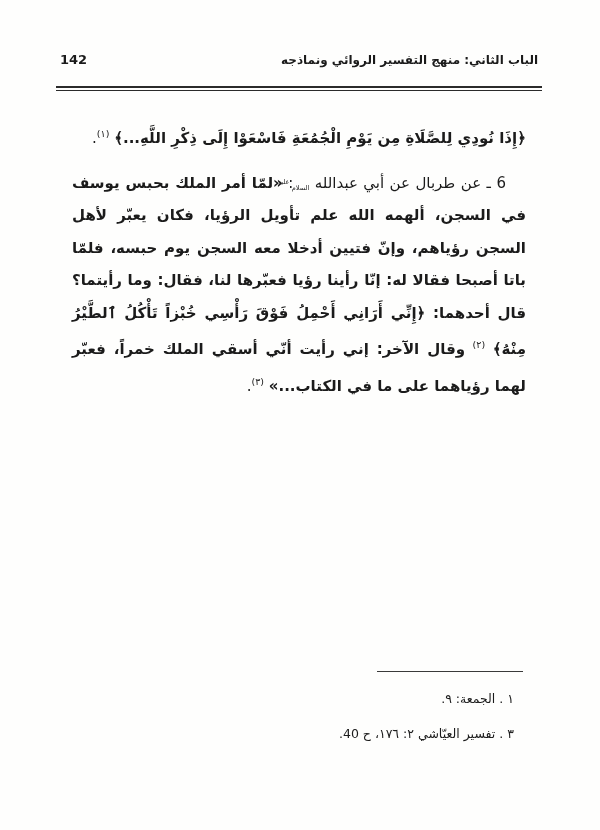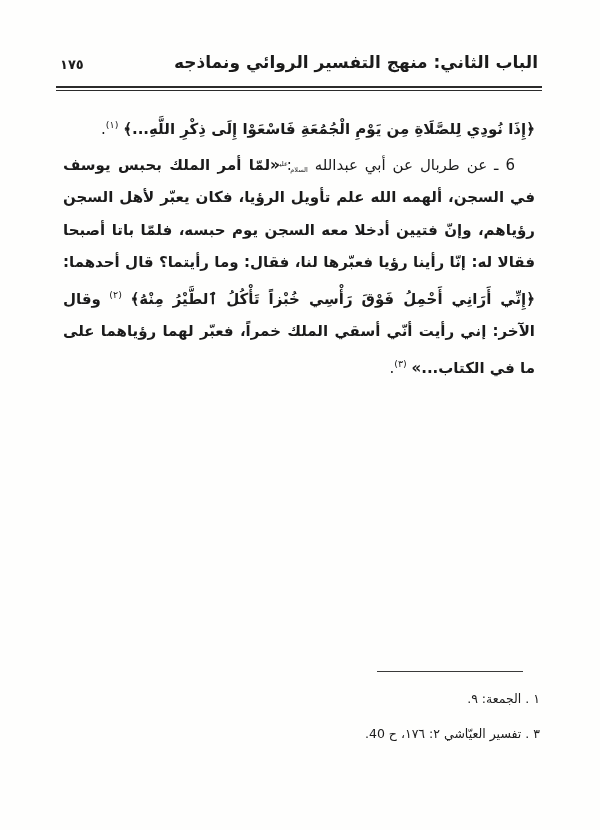--- a/index.html
+++ b/index.html
@@ -22,21 +22,21 @@
     position: absolute;
     top: 52px;
     right: 62px;
     left: 60px;
     display: flex;
     justify-content: space-between;
     align-items: flex-end;
   }
   .header-title {
     font-weight: 700;
-    font-size: 17px;
+    font-size: 12px;
     letter-spacing: 0;
     white-space: nowrap;
   }
   .page-number {
     font-weight: 700;
     font-size: 13px;
   }
   .header-rule {
     position: absolute;
     top: 86px;
@@ -49,21 +49,21 @@
   
   .body-text {
     position: absolute;
     top: 106px;
     right: 62px;
     left: 60px;
     font-size: 15px;
     line-height: 32.5px;
     text-align: justify;
   }
-  .body-text p { margin: 3px; }
+  .body-text p { margin: 12px; }
   .indent { text-indent: 20px; }
   .bold { font-weight: 700; }
   .fn-ref {
     font-size: 9.5px;
     font-weight: 400;
     vertical-align: 6px;
     white-space: nowrap;
   }
   .honorific {
     display: inline-block;
@@ -78,37 +78,37 @@
   .footnote-rule {
     position: absolute;
     top: 671px;
     right: 77px;
     width: 146px;
     border-top: 1.6px solid #3a3a3a;
   }
   .footnotes {
     position: absolute;
     top: 681px;
-    right: 60px;
+    right: 86px;
     left: 60px;
     font-size: 12.5px;
     line-height: 35px;
     text-align: right;
   }
   .footnote-row { white-space: nowrap; }
   .fn-num { display: inline-block; }
 </style>
 </head>
 <body>
 
 <div class="page">
 
   <div class="header-row">
     <span class="header-title">الباب الثاني: منهج التفسير الروائي ونماذجه</span>
-    <span class="page-number">١٧٥</span>
+    <span class="page-number">142</span>
   </div>
   <div class="header-rule"></div>
 
   <div class="body-text">
 
     <p><span class="bold">﴿إِذَا نُودِي لِلصَّلَاةِ مِن يَوْمِ الْجُمُعَةِ فَاسْعَوْا إِلَى ذِكْرِ اللَّهِ...﴾</span>
       <span class="fn-ref">(١)</span><span>.</span></p>
 
     <p class="indent"><span>6 ـ عن طربال عن أبي عبدالله</span>
       <span class="honorific">عليه السلام</span><span>:</span>

